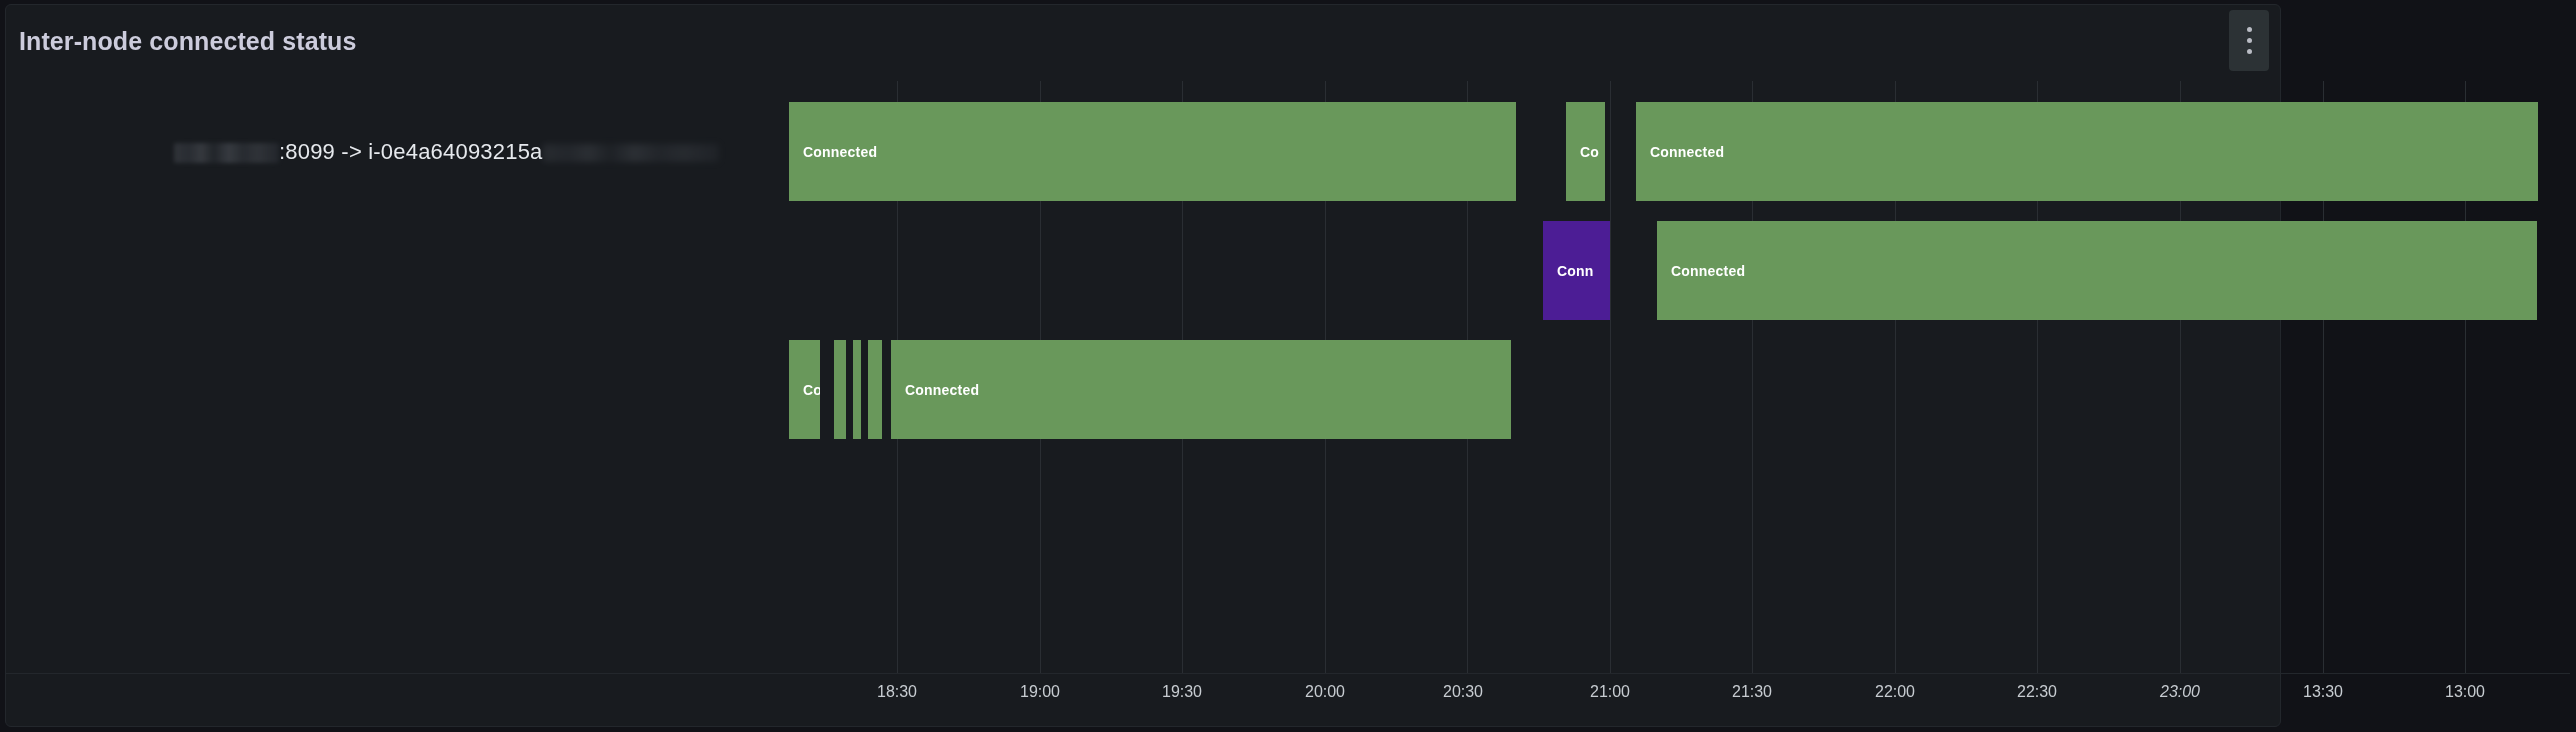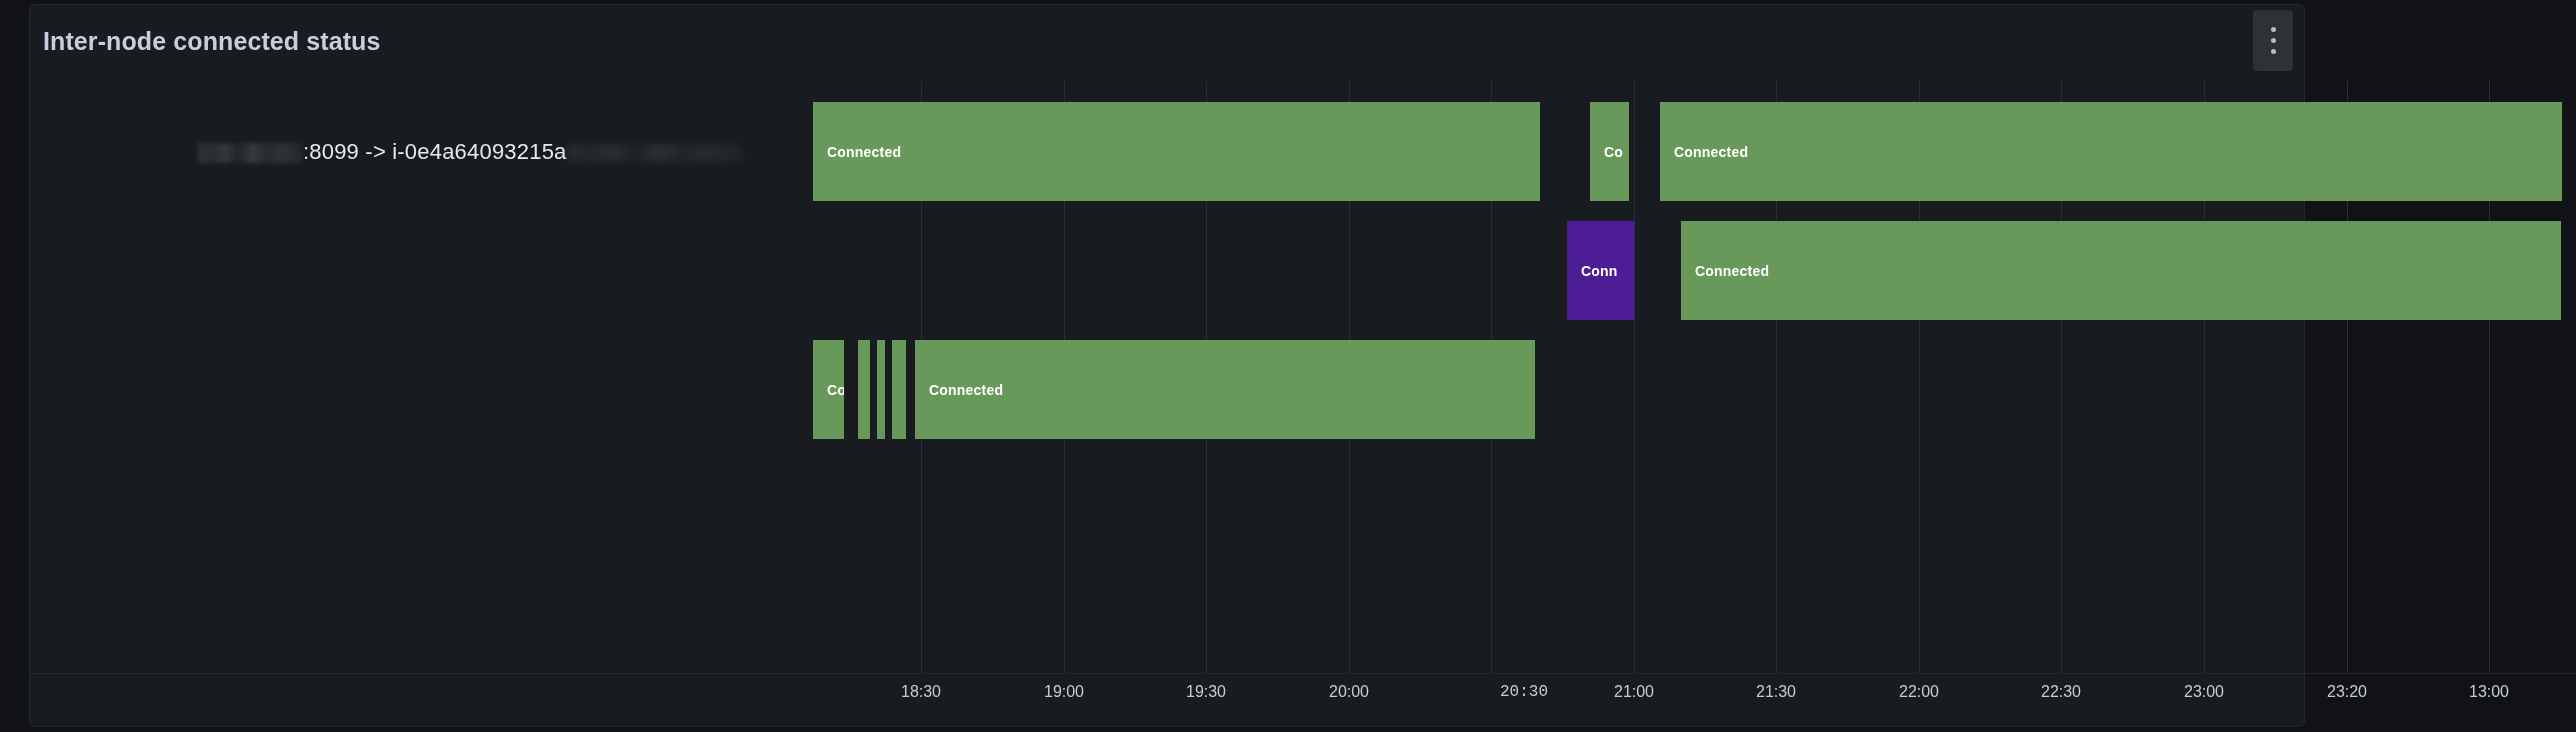--- a/index.html
+++ b/index.html
@@ -17,21 +17,20 @@
   #panel {
     position: absolute;
     left: 5px;
     top: 4px;
     width: 2276px;
     height: 723px;
     background: #181b1f;
     border: 1px solid #23272c;
     border-radius: 6px;
     box-sizing: border-box;
-    margin-left: 24px;
   }
 
   
   #panel-header {
     position: absolute;
     left: 0;
     top: 0;
     width: 100%;
     height: 76px;
   }
@@ -184,27 +183,27 @@
         <div class="gridline" style="left: 2174px;"></div>
         <div class="gridline" style="left: 2317px;"></div>
         <div class="gridline" style="left: 2459px;"></div>
       </div>
     <div class="axis-baseline"></div>
     <div id="tick-labels">
         <div class="tick-label" style="left: 891px;">18:30</div>
         <div class="tick-label" style="left: 1034px;">19:00</div>
         <div class="tick-label" style="left: 1176px;">19:30</div>
         <div class="tick-label" style="left: 1319px;">20:00</div>
-        <div class="tick-label" style="left: 1494px; font-family: Liberation Mono, monospace;">20:30</div>
+        <div class="tick-label" style="left: 1457px;">20:30</div>
         <div class="tick-label" style="left: 1604px;">21:00</div>
         <div class="tick-label" style="left: 1746px;">21:30</div>
         <div class="tick-label" style="left: 1889px;">22:00</div>
         <div class="tick-label" style="left: 2031px;">22:30</div>
-        <div class="tick-label" style="left: 2174px;">23:00</div>
-        <div class="tick-label" style="left: 2317px;">23:20</div>
+        <div class="tick-label" style="left: 2174px; font-style: italic;">23:00</div>
+        <div class="tick-label" style="left: 2317px;">13:30</div>
         <div class="tick-label" style="left: 2459px;">13:00</div>
       </div>
     <div id="series-rows">
         <div class="series-row" style="top: 21px; height: 99px;">
           <div class="series-label" style="left: 168px; top: 50px; text-align: center;"><span class="redacted" style="width: 105px; height: 20px;"></span><span>:8099 -&gt; i-0e4a64093215a</span><span class="redacted light" style="width: 176px; height: 18px;"></span></div>
           <div class="state-bar" title="Connected" style="left: 783px; width: 727px; top: 0px; height: 99px; background: rgb(105, 152, 91);">
             <span class="state-text">Connected</span>
           </div>
           <div class="state-bar" title="Connected" style="left: 1560px; width: 39px; top: 0px; height: 99px; background: rgb(105, 152, 91);">
             <span class="state-text">Co</span>

